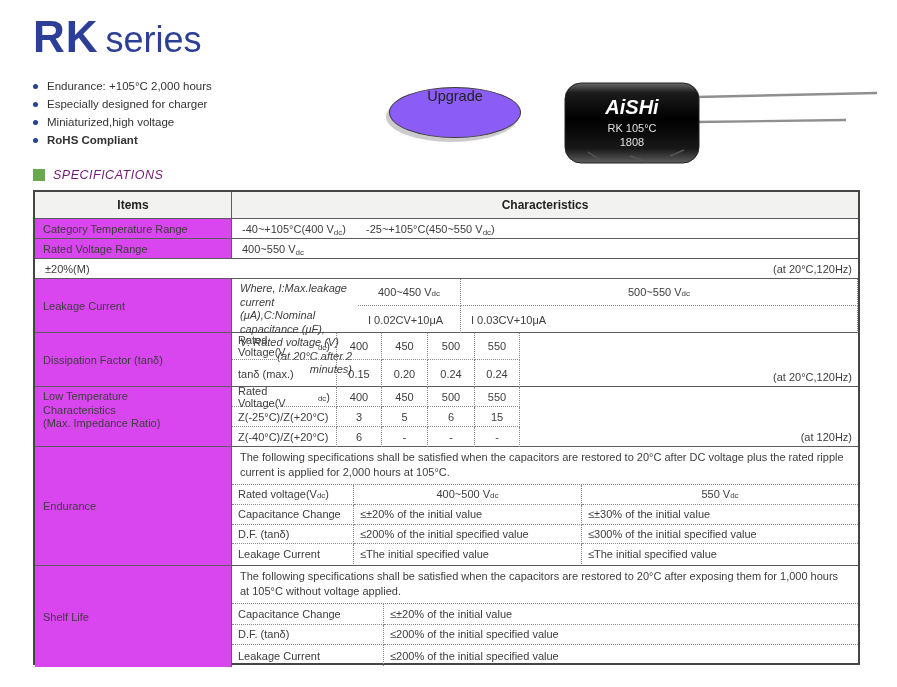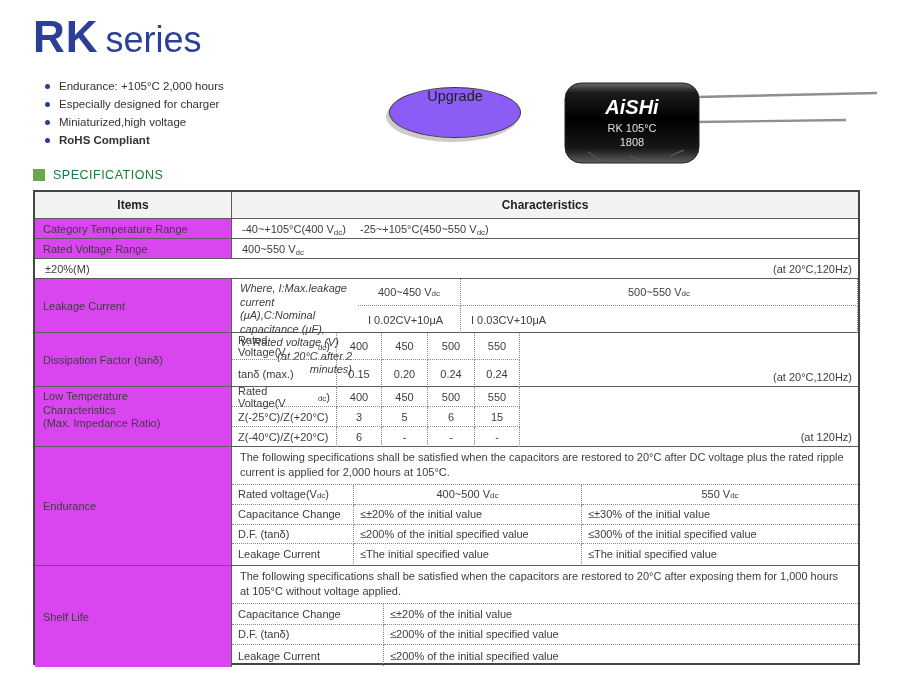--- a/index.html
+++ b/index.html
@@ -5,53 +5,53 @@
   * { margin:0; padding:0; box-sizing:border-box; }
   html,body { width:897px; height:687px; background:#fff; overflow:hidden;
               font-family:"Liberation Sans", sans-serif; color:#3d3d3d; }
   .page { position:relative; width:897px; height:687px; background:#fff; }
 
   
   .title { position:absolute; left:33px; top:12px; display:flex; align-items:baseline; color:#2c3e96; }
   .title .main { font-size:44px; font-weight:bold; letter-spacing:1px; }
   .title .sub  { font-size:36px; margin-left:7px; }
 
-  .features { position:absolute; left:45px; top:77px; list-style:none; }
+  .features { position:absolute; left:33px; top:77px; list-style:none; }
   .features li { display:flex; align-items:center; height:18px; font-size:11.5px; color:#333; }
   .features li .dot { width:5px; height:5px; border-radius:50%; background:#27408f; margin-right:9px; flex:0 0 auto; }
   .features li.bold { font-weight:bold; }
 
   .badge { position:absolute; left:389px; top:87px; width:132px; height:51px;
            border:1.5px solid #3a3a3a; border-radius:50%; background:#8b5cf6;
            display:flex; align-items:flex-start; justify-content:center; font-size:14.5px; color:#222;
            box-shadow:-3px 4px 0 rgba(160,160,160,.55); }
 
   .cap-wrap { position:absolute; left:558px; top:76px; width:332px; height:96px; }
 
   .sect { position:absolute; left:33px; top:168px; display:flex; align-items:center; }
   .sect .sq { width:12px; height:12px; background:#6aa84f; margin-right:8px; }
-  .sect .txt { font-size:12.5px; color:#15803d; letter-spacing:.5px; }
+  .sect .txt { font-size:12.5px; color:#701a75; letter-spacing:.5px;font-style:italic; }
 
   
   .tbl { position:absolute; left:33px; top:190px; width:827px; height:475px;
          border:2px solid #454545; background:#fff; font-size:11px; color:#3d3d3d; }
   .trow { display:flex; border-top:1px solid #5c5c5c; }
   .trow:first-child { border-top:none; }
   .items-cell { width:197px; flex:0 0 197px; background:#d946ef; border-right:1px solid #5c5c5c;
                 padding:0 8px; display:flex; align-items:center; }
   .items-cell.top { align-items:flex-start; padding-top:3px; }
   .char { flex:1 1 auto; min-width:0; position:relative; }
 
   .hrow { height:26px; }
   .hrow .items-cell, .hrow .char { background:#f2f2f0; justify-content:center; display:flex; align-items:center; }
   .hrow .bold { font-weight:bold; font-size:12px; color:#222; }
 
   .srow { height:20px; }
   .srow .char { display:flex; align-items:center; padding:0 6px 0 10px;text-align:center; }
-  .srow .char .gap2 { margin-left:14px; }
+  .srow .char .gap2 { margin-left:20px; }
   .srow .char .right-note { margin-left:auto; }
 
   .grid { display:grid; height:100%; }
   .c { display:flex; align-items:center; padding:0 6px; min-width:0; }
   .c.ctr { justify-content:center; padding:0 2px; }
   .c.br { border-right:1px dotted #8a8a8a; }
   .c.bb { border-bottom:1px dotted #8a8a8a; }
   .c.note-cell { grid-column:-2 / -1; align-items:flex-end; justify-content:flex-end; padding:0 6px 4px 4px; }
 
   .row-leak { height:54px; }

